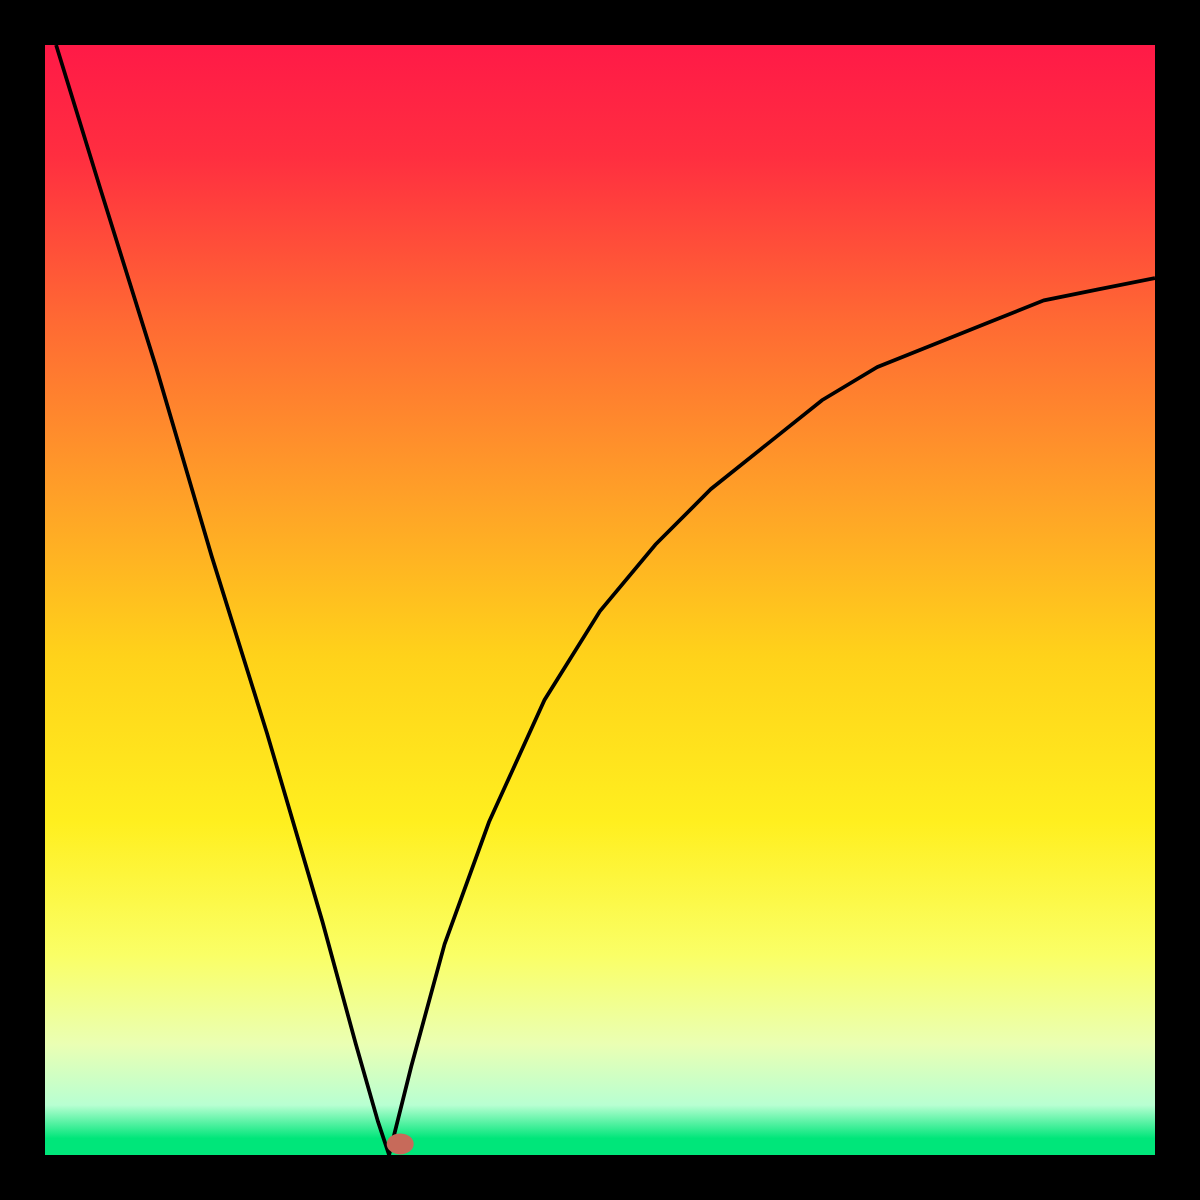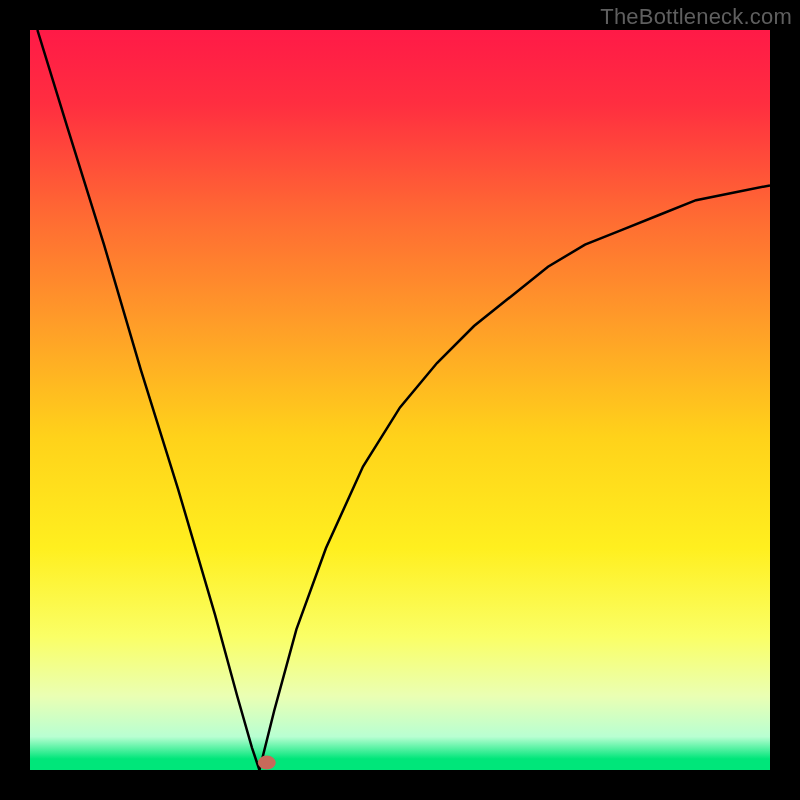--- a/index.html
+++ b/index.html
@@ -31,21 +31,20 @@
     color: #5f5f5f;
     font-size: 22px;
     font-weight: 500;
     letter-spacing: 0.2px;
   }
 </style>
 </head>
 <body>
 
 <div class="frame">
-  <div class="watermark">TheBottleneck.com</div>
 
   <svg class="plot" viewBox="0 0 740 740" preserveAspectRatio="none">
     <defs>
       <linearGradient id="bg-grad" x1="0" y1="0" x2="0" y2="1">
           <stop offset="0%" stop-color="#ff1a47"></stop>
           <stop offset="10%" stop-color="#ff2e40"></stop>
           <stop offset="25%" stop-color="#ff6a33"></stop>
           <stop offset="40%" stop-color="#ff9e28"></stop>
           <stop offset="55.00000000000001%" stop-color="#ffd21a"></stop>
           <stop offset="70%" stop-color="#ffef1f"></stop>

